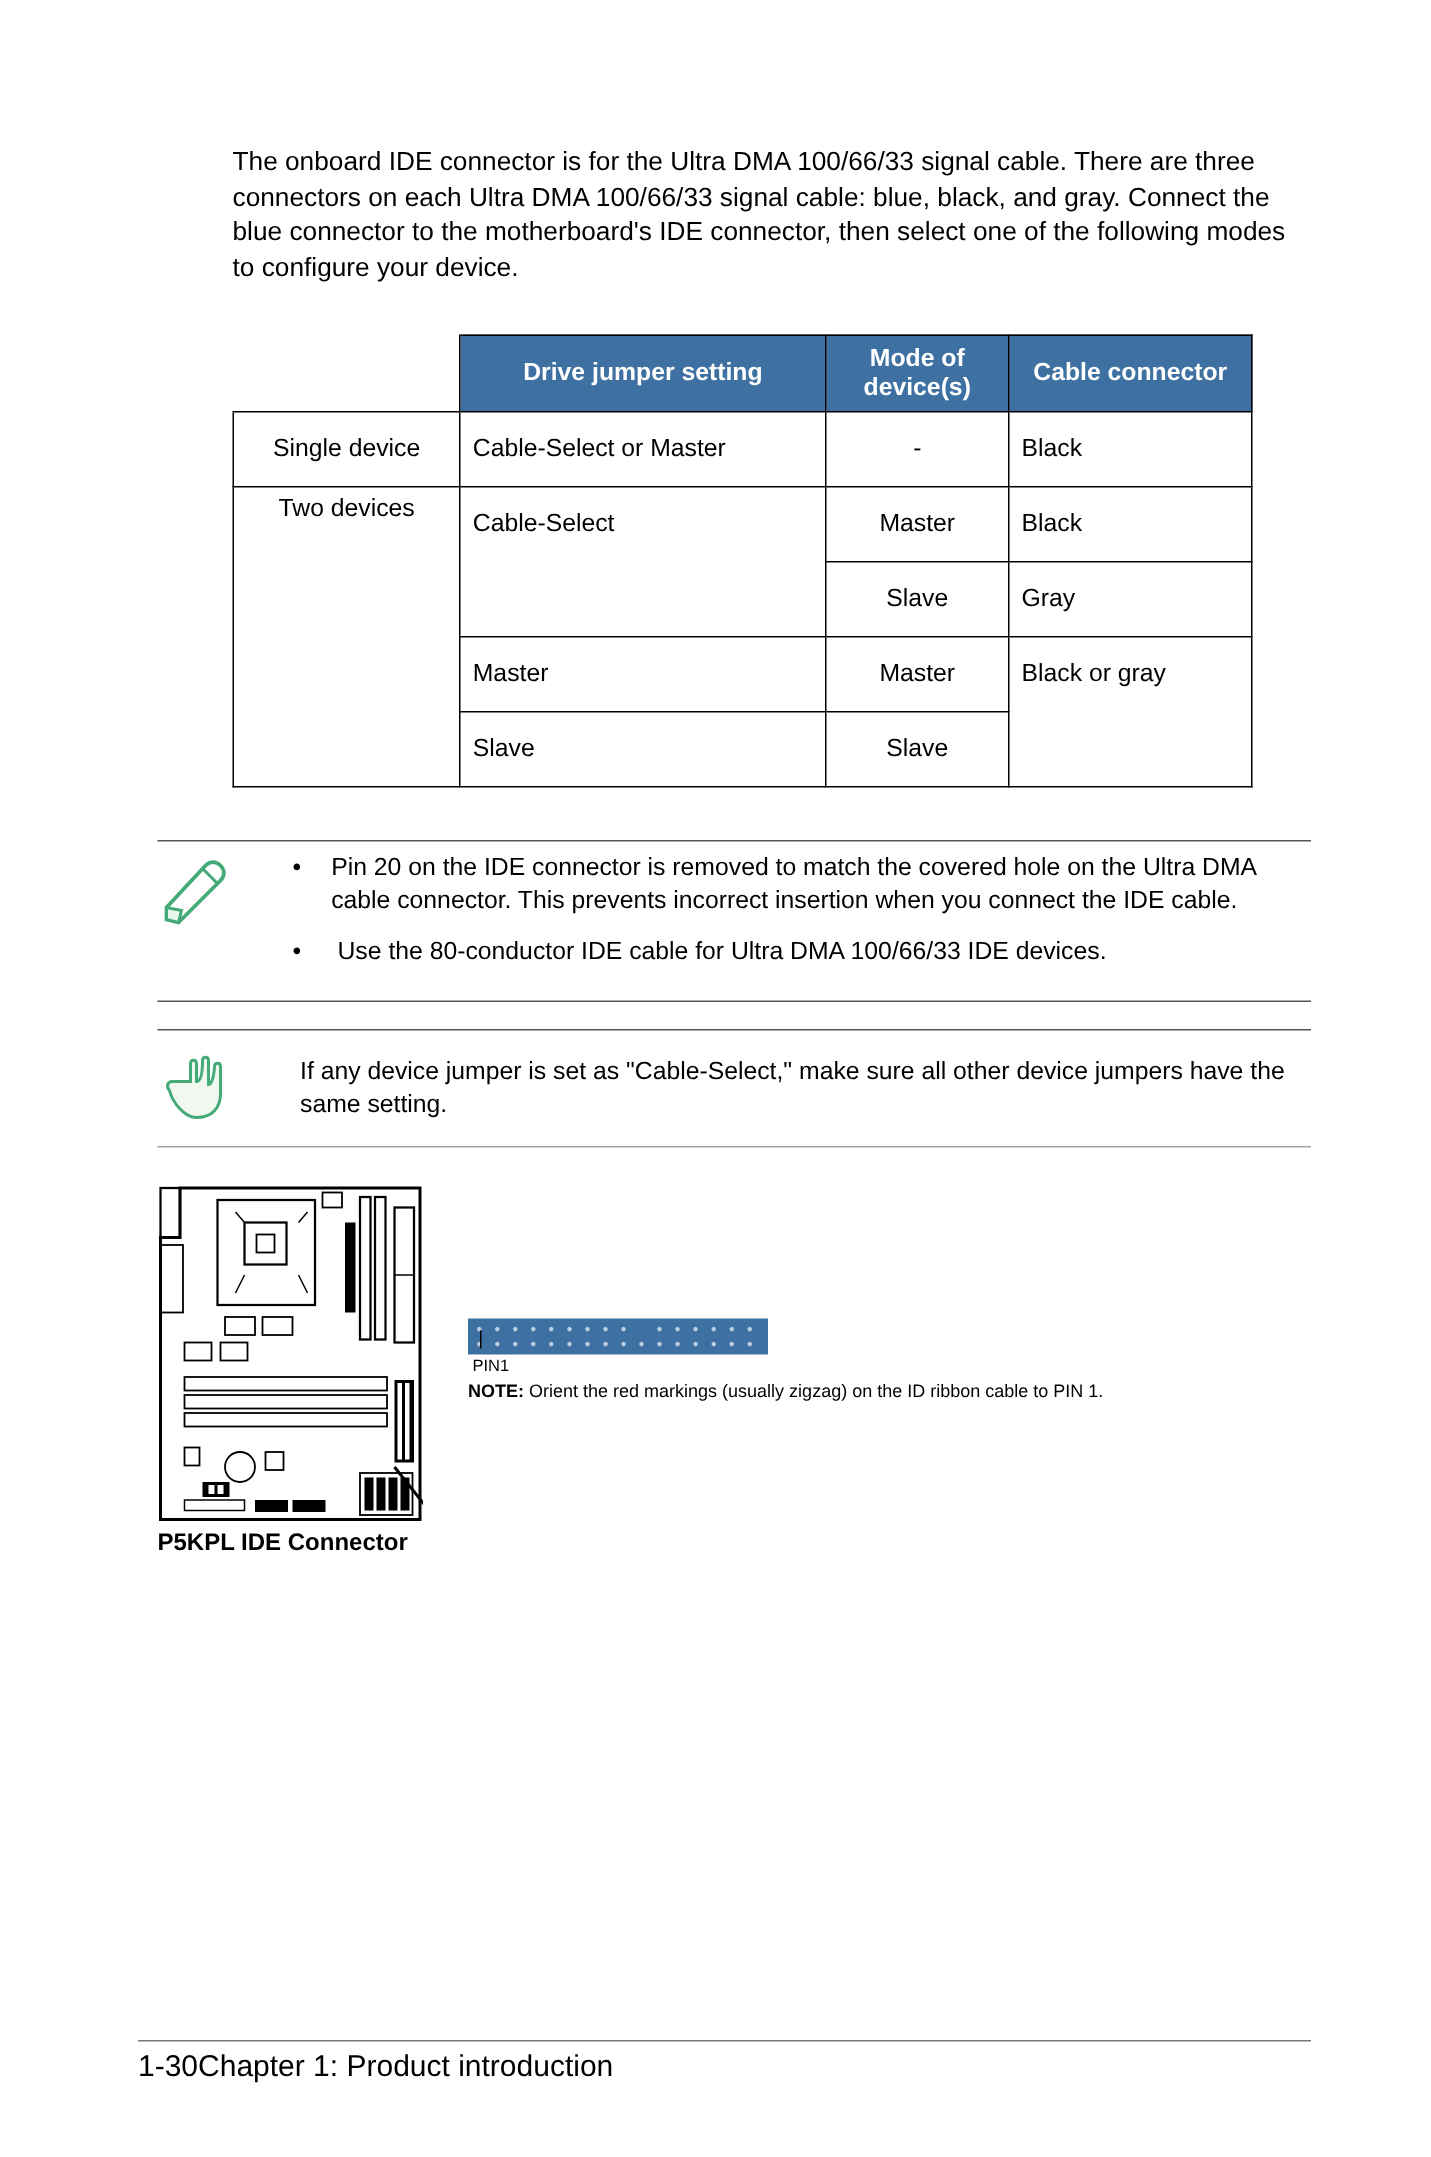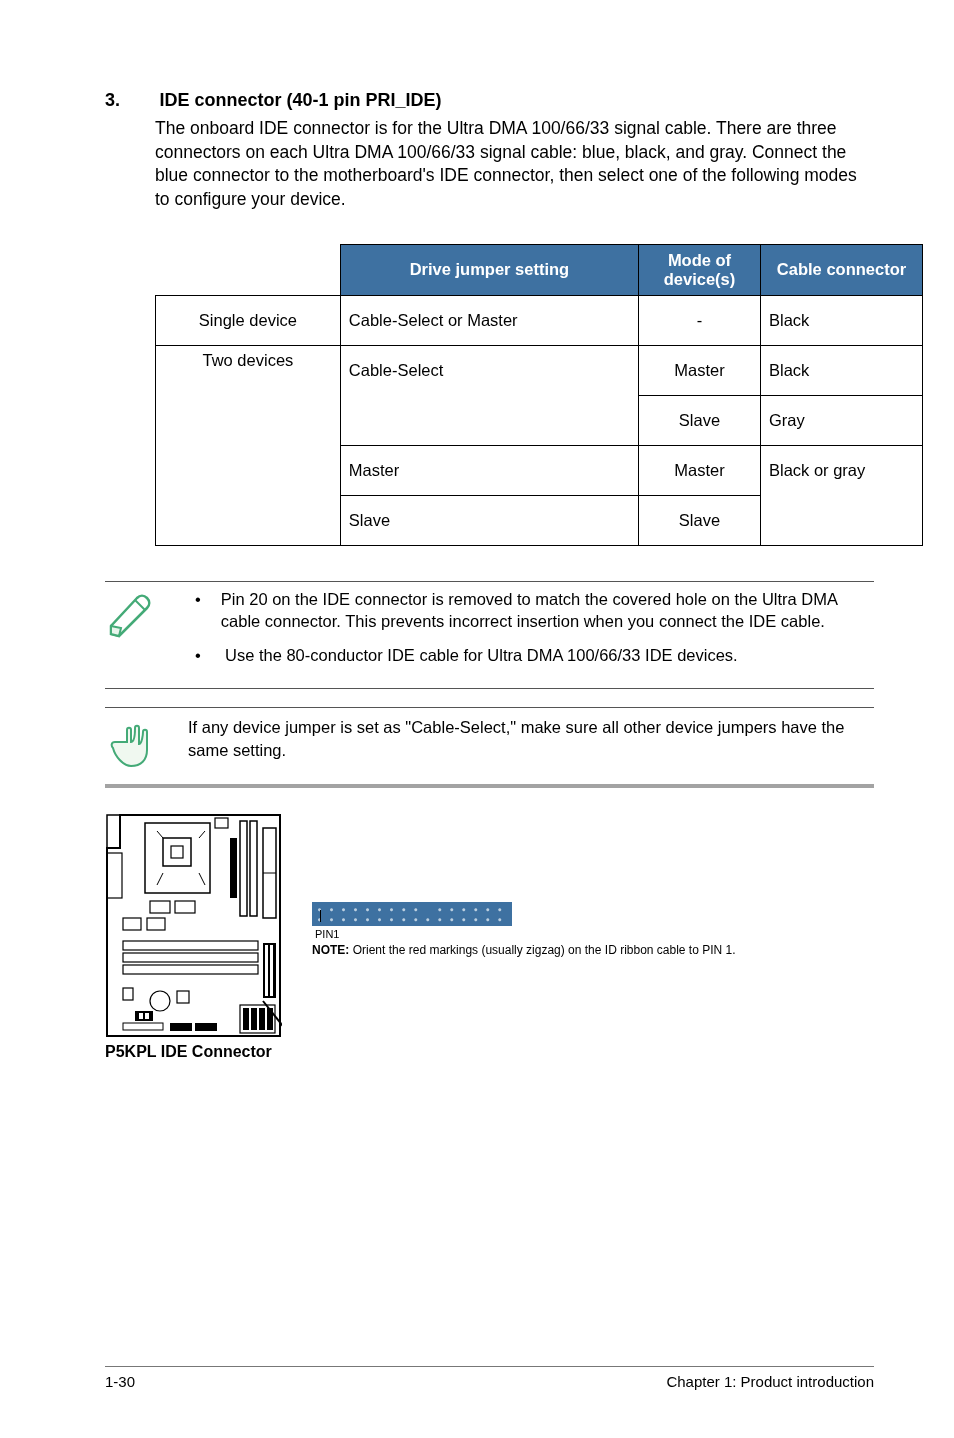--- a/index.html
+++ b/index.html
@@ -31,21 +31,21 @@
   .desc {
     margin-left: 50px;
     font-size: 17.5px;
     line-height: 1.35;
     margin-top: 6px;
   }
   table.configtable {
     margin-left: 50px;
     margin-top: 32px;
     border-collapse: collapse;
-    width: 768px;
+    width: 680px;
     font-size: 16.5px;
   }
   table.configtable th {
     background: #3e71a1;
     color: #fff;
     font-weight: bold;
     padding: 6px 8px;
     border: 1px solid #000;
   }
   table.configtable td {
@@ -57,24 +57,24 @@
     display: flex;
     align-items: flex-start;
     gap: 35px;
     border-top: 1px solid #555;
     border-bottom: 1px solid #555;
     padding: 6px 0 10px 0;
   }
   .notebox2 {
     margin-top: 18px;
     display: flex;
-    align-items: flex-start;
-    gap: 28px;
+    align-items: center;
+    gap: 40px;
     border-top: 1px solid #555;
-    border-bottom: 4px solid #a3a3a3;
+    border-bottom: 1px solid #a3a3a3;
     padding: 8px 0 10px 0;
   }
   .noteicon {
     width: 55px;
     flex-shrink: 0;
     padding-top: 4px;
   }
   .notecontent {
     font-size: 16.5px;
     line-height: 1.35;
@@ -149,38 +149,33 @@
   .pinlabel { margin-left: 3px; }
   .ide-note {
     font-size: 12px;
     line-height: 1.15;
     margin-top: 4px;
   }
   .ide-note b { font-weight: bold; }
   .footer {
     position: absolute;
     bottom: 10px;
-    left: 105px;
+    left: 92px;
     right: 80px;
     border-top: 1px solid #777;
     padding-top: 6px;
     display: flex;
-    justify-content: space-between;
-    font-size: 15px;
+    font-size: 20px;
   }
 </style>
 </head>
 <body>
 
 <div class="page">
 
-  <div>
-    <span class="section-number">3.</span>
-    <span class="heading">IDE connector (40-1 pin PRI_IDE)</span>
-  </div>
 
   <div class="desc">The onboard IDE connector is for the Ultra DMA 100/66/33 signal cable. There are three connectors on each Ultra DMA 100/66/33 signal cable: blue, black, and gray. Connect the blue connector to the motherboard's IDE connector, then select one of the following modes to configure your device.</div>
 
   <table class="configtable">
     <tbody>
         <tr>
       <th style="background:white;border-left:none;border-top:none;"></th>
       <th>Drive jumper setting</th>
       <th style="width:105px;">Mode of device(s)</th>
       <th style="width:145px;">Cable connector</th>

